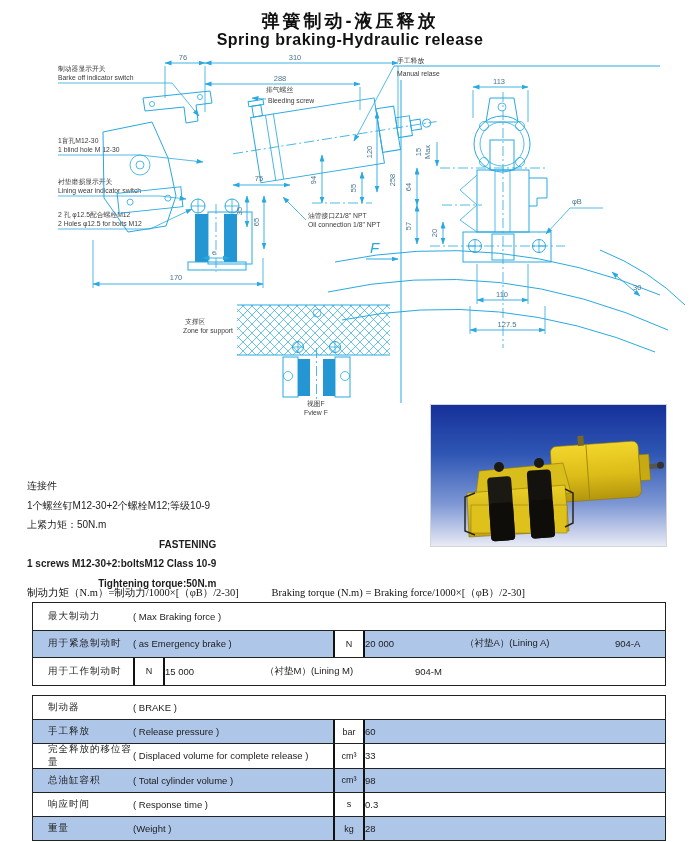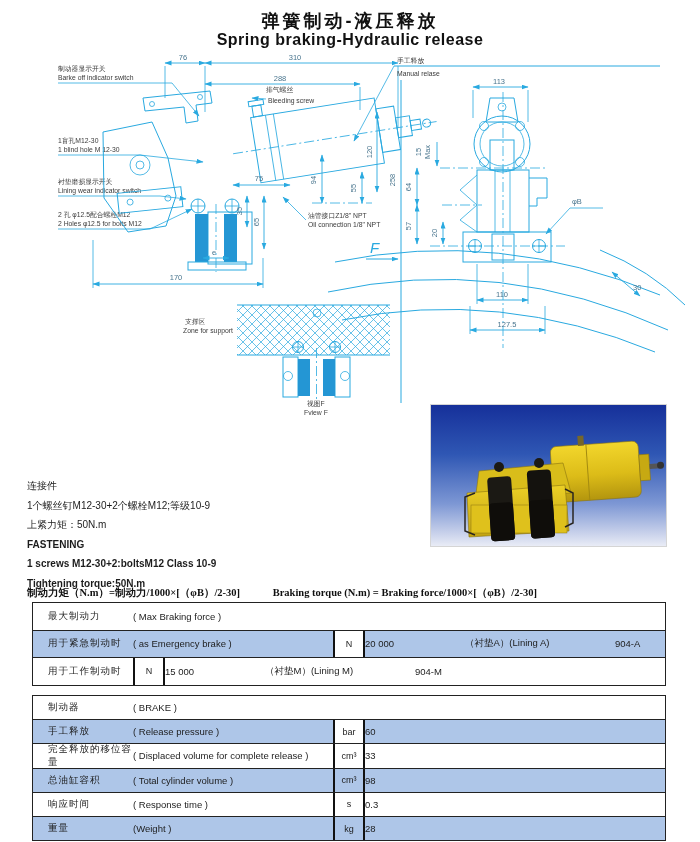--- a/index.html
+++ b/index.html
@@ -16,23 +16,23 @@
   .ln{stroke:#29a9e0;stroke-width:1;fill:none;}
   .thin{stroke:#29a9e0;stroke-width:.8;fill:none;}
   .dim{stroke:#29a9e0;stroke-width:.9;fill:none;}
   .cl{stroke:#29a9e0;stroke-width:.8;fill:none;stroke-dasharray:10 3 2 3;}
   .pad{fill:#2496d4;stroke:none;}
   .photo{position:absolute;left:430px;top:404px;width:237px;height:143px;
         background:linear-gradient(180deg,#16309a 0%,#2f57b4 35%,#7d97d4 70%,#ccd4ec 92%,#e9ecf6 100%);
         border:1px solid #d5d5d5;box-sizing:border-box;}
   .fasten{position:absolute;left:27px;top:476px;font-size:10px;line-height:19.5px;color:#1c1c1c;}
   .fasten p{margin:0;}
-  .fasten .b{font-weight:bold;}
+  .fasten .b{font-weight:bold;text-align:right;}
   .formula{position:absolute;left:27px;top:586px;font-family:"Liberation Serif",serif;
-        font-size:10.5px;font-weight:bold;color:#111;white-space:nowrap;}
+        font-size:10.5px;font-weight:normal;color:#111;white-space:nowrap;}
   .formula span{margin-right:30px;}
   .tbl{position:absolute;left:32px;width:634px;border:1.5px solid #222;box-sizing:border-box;
         background:#fff;font-size:9.5px;color:#1c1c1c;}
   .t1{top:602px;} .t2{top:695px;}
   .trow{display:flex;align-items:stretch;border-top:1px solid #222;}
   .trow:first-child{border-top:none;}
   .t1 .trow{height:26.5px;} .t2 .trow{height:23.2px;}
   .cell{display:flex;align-items:center;box-sizing:border-box;}
   .t-cn{width:100px;padding-left:15px;letter-spacing:1px;}
   .t-en{width:200px;}

